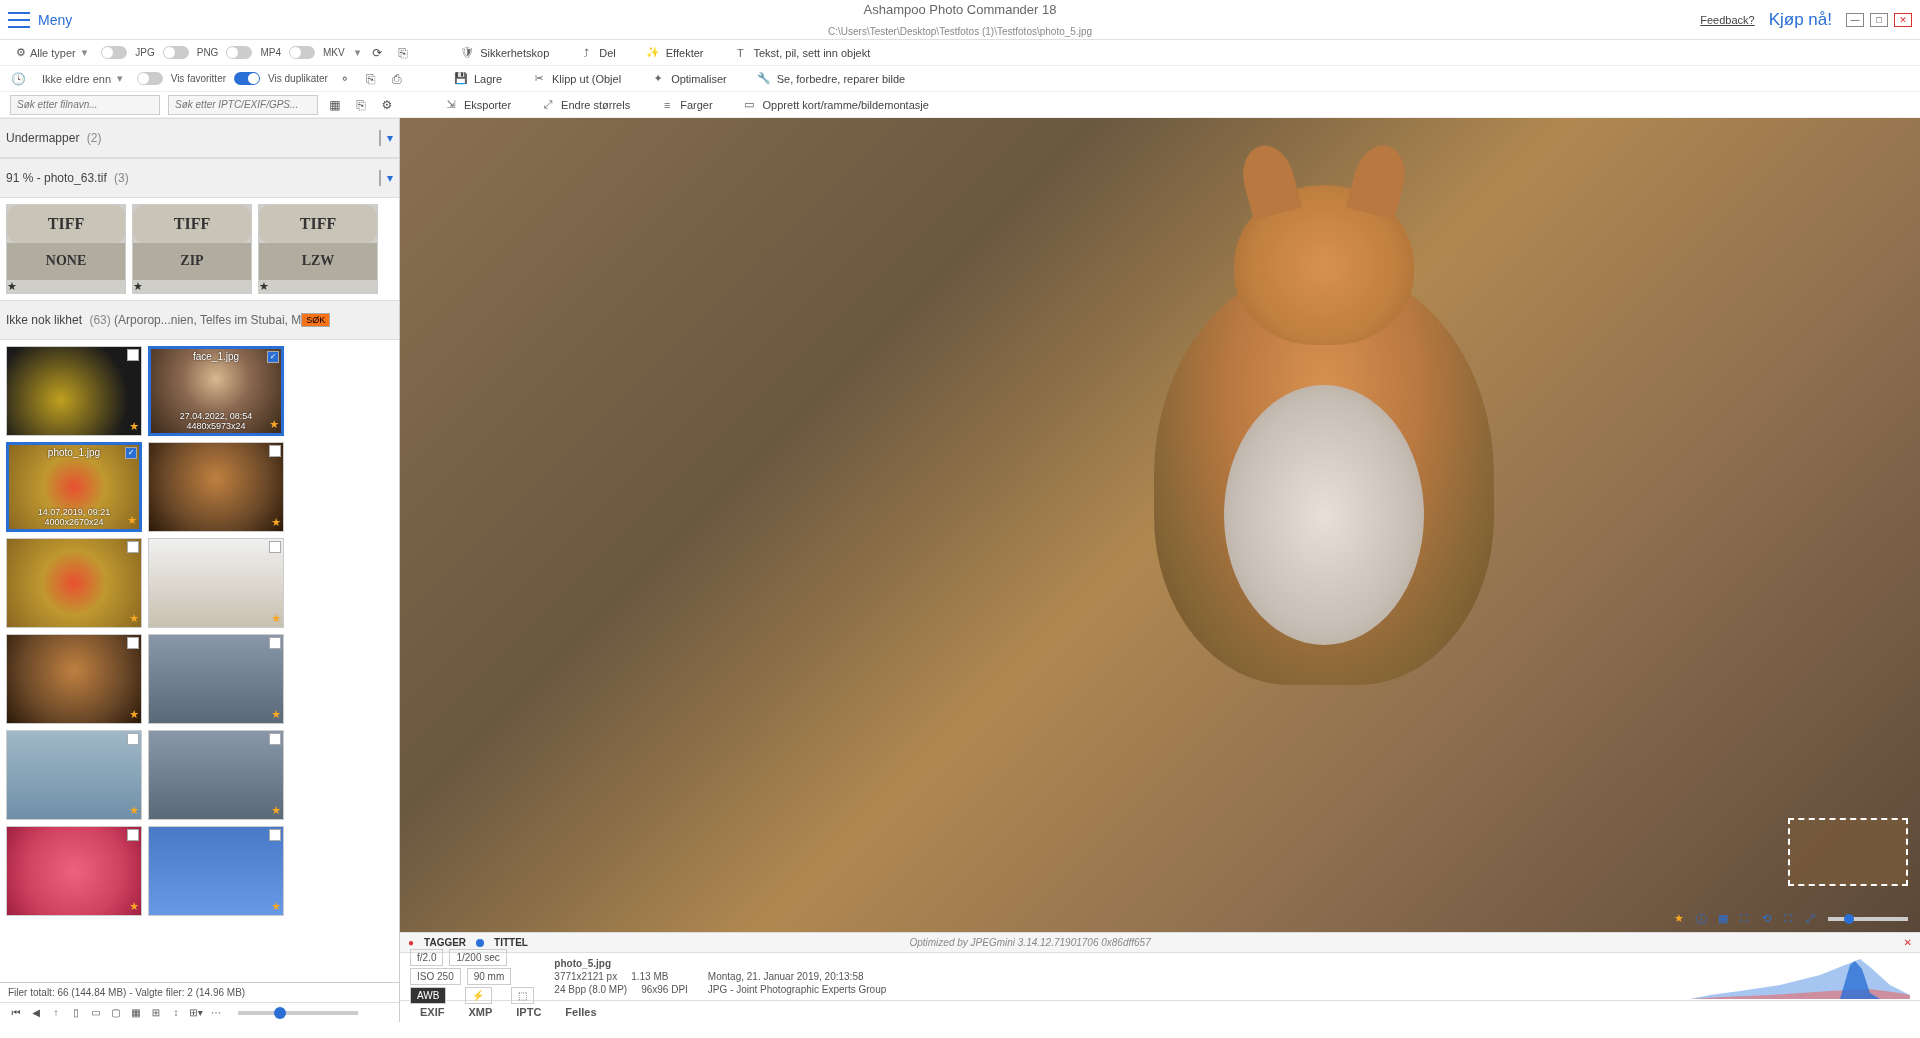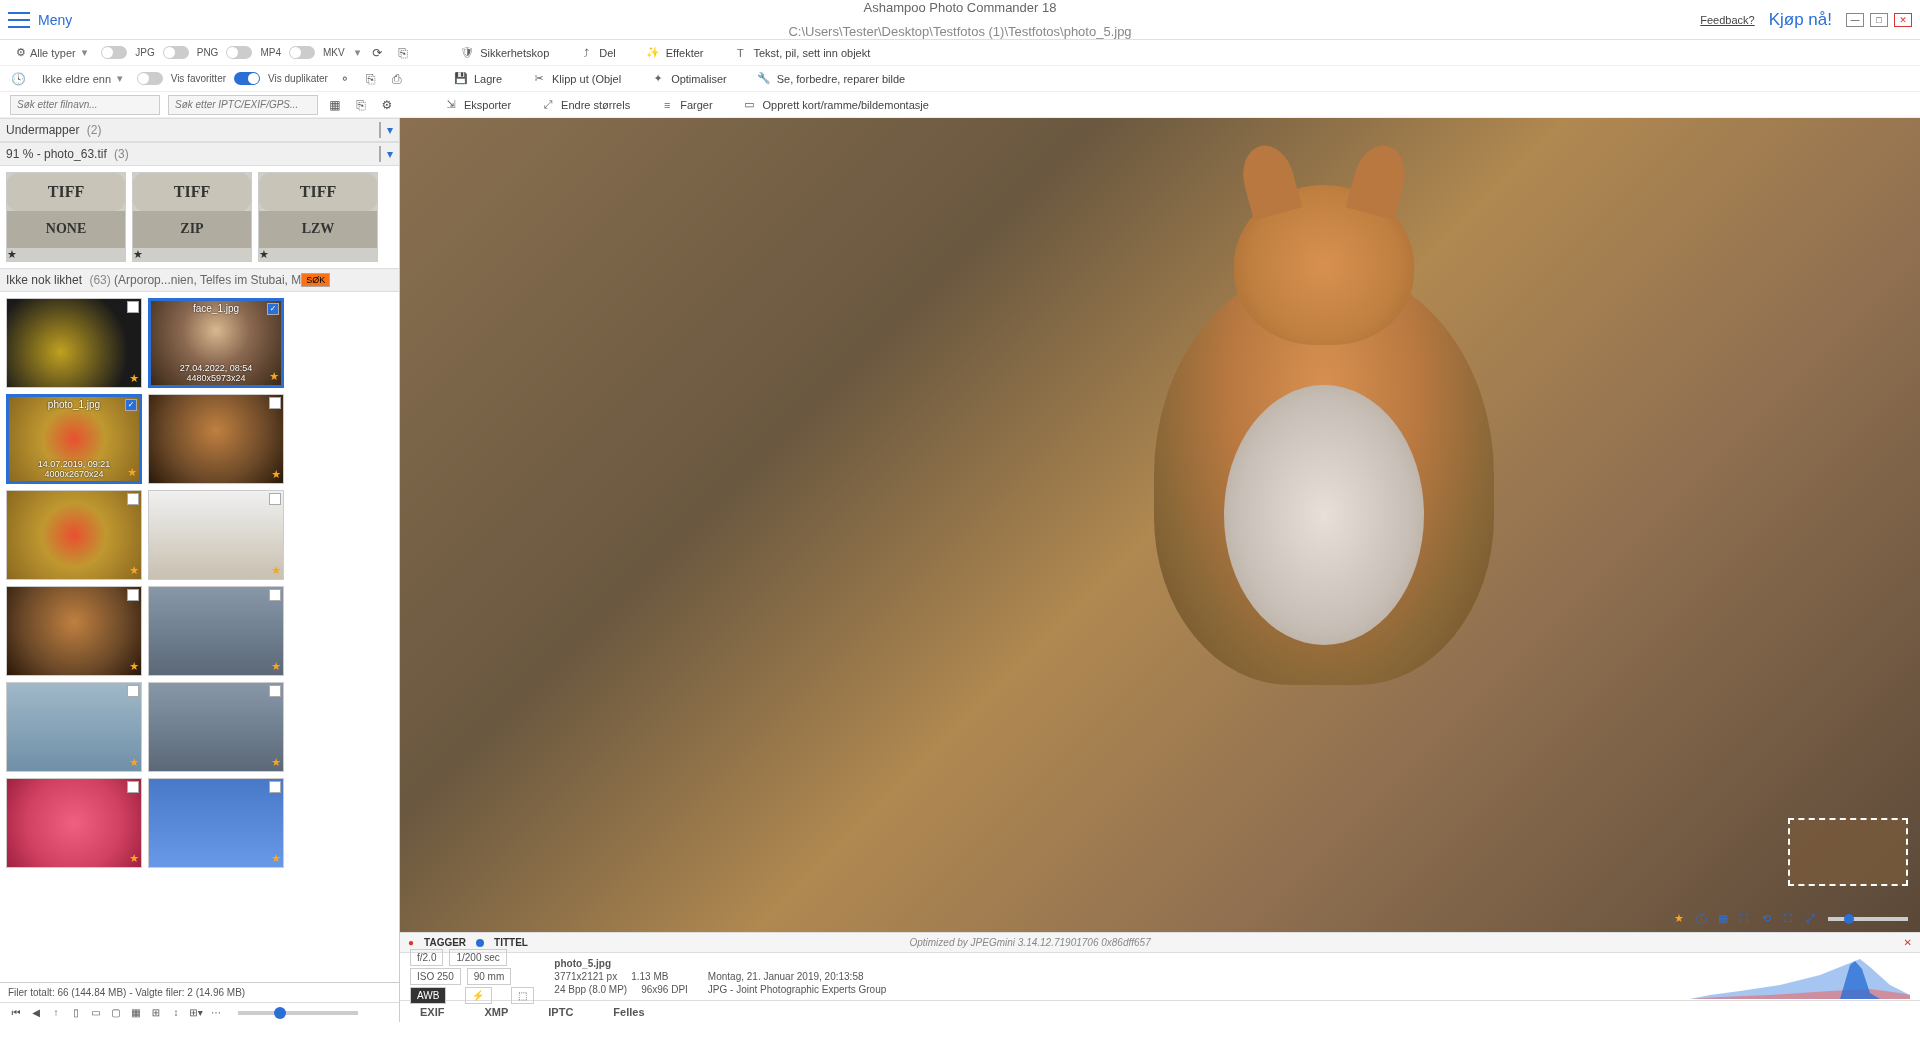--- a/index.html
+++ b/index.html
@@ -3,21 +3,21 @@
 <meta charset="utf-8">
 <style>
 * { margin:0; padding:0; box-sizing:border-box; font-family:"Segoe UI",Arial,sans-serif; }
 body { background:#fff; font-size:11px; color:#333; overflow:hidden; width:1920px; height:1038px; position:relative; }
 .titlebar { height:40px; display:flex; align-items:center; padding:0 8px; border-bottom:1px solid #e0e0e0; }
 .hamburger { width:22px; height:16px; display:flex; flex-direction:column; justify-content:space-between; cursor:pointer; }
 .hamburger span { height:2px; background:#2a6fd6; }
 .menu-label { color:#2a6fd6; font-size:14px; margin-left:8px; }
 .title-center { position:absolute; left:50%; transform:translateX(-50%); text-align:center; }
 .app-title { font-size:13px; color:#666; }
-.app-path { font-size:13px; color:#888;margin-top:9px; }
+.app-path { font-size:10px; color:#888;margin-top:9px; }
 .title-right { margin-left:auto; display:flex; align-items:center; gap:14px; }
 .feedback { color:#444; text-decoration:underline; font-size:11px; }
 .buy-now { color:#2a6fd6; font-size:17px; font-weight:500; }
 .win-btns { display:flex; gap:6px; }
 .win-btn { width:18px; height:14px; border:1px solid #888; font-size:9px; text-align:center; line-height:12px; cursor:pointer; }
 .win-close { color:#d33; border-color:#d33; }
 
 .toolbar-row { height:26px; display:flex; align-items:center; padding:2px 10px; gap:8px; border-bottom:1px solid #eee; }
 .filter-pill { display:flex; align-items:center; gap:4px; padding:2px 6px; font-size:11px; color:#555; cursor:pointer; }
 .gear-icon::before { content:"⚙"; font-size:11px; }
@@ -32,21 +32,21 @@
 
 .main { display:flex; height:calc(100% - 134px); }
 .left-panel { width:400px; border-right:1px solid #ccc; display:flex; flex-direction:column; overflow:hidden; }
 .right-panel { flex:1; display:flex; flex-direction:column; position:relative; }
 
 .ribbon { display:flex; padding:4px 10px; gap:30px; border-bottom:1px solid #e0e0e0; }
 .ribbon-col { display:flex; flex-direction:column; gap:4px; }
 .ribbon-item { display:flex; align-items:center; gap:6px; font-size:11px; color:#444; cursor:pointer; padding:1px 0; }
 .ribbon-icon { width:14px; height:14px; display:inline-flex; align-items:center; justify-content:center; font-size:11px; color:#666; }
 
-.section-header { height:24px; background:#f0f0f0; border-top:1px solid #ddd; border-bottom:1px solid #ddd; display:flex; align-items:center; padding:0 6px; font-size:12px; color:#444; }
+.section-header { height:40px; background:#f0f0f0; border-top:1px solid #ddd; border-bottom:1px solid #ddd; display:flex; align-items:center; padding:0 6px; font-size:12px; color:#444; }
 .section-header .count { color:#888; margin-left:4px; }
 .section-header .collapse { margin-left:auto; color:#2a6fd6; cursor:pointer; }
 .checkbox-sm { width:12px; height:12px; border:1px solid #aaa; margin-right:6px; }
 
 .thumb-row { display:flex; gap:6px; padding:6px; flex-wrap:wrap; }
 .thumb { width:136px; height:90px; background:#ddd; border:1px solid #ccc; position:relative; cursor:pointer; display:flex; flex-direction:column; justify-content:flex-end; overflow:hidden; }
 .thumb.sel { border:3px solid #2a6fd6; }
 .thumb .check { position:absolute; top:2px; right:2px; width:12px; height:12px; background:#fff; border:1px solid #aaa; }
 .thumb .check.on { background:#2a6fd6; color:#fff; font-size:8px; text-align:center; line-height:10px; }
 .thumb .star { position:absolute; bottom:2px; right:2px; color:#f5a623; font-size:11px; }
@@ -77,21 +77,21 @@
 .tag-bar { height:20px; background:#f5f5f5; border-top:1px solid #ddd; display:flex; align-items:center; padding:0 8px; font-size:10px; gap:10px; }
 .tag-bar .dot { width:8px; height:8px; border-radius:50%; background:#2a6fd6; }
 .tag-bar .opt { color:#888; font-style:italic; margin:0 auto; }
 .tag-bar .x { color:#d33; margin-left:auto; cursor:pointer; }
 
 .info-bar { height:48px; border-top:1px solid #ddd; display:flex; padding:4px 10px; gap:20px; font-size:10px; color:#555; position:relative; }
 .info-cell { display:flex; flex-direction:column; justify-content:center; gap:2px; }
 .info-box { border:1px solid #ccc; padding:2px 6px; font-size:10px; }
 .histogram { position:absolute; right:10px; top:2px; bottom:2px; width:220px; }
 
-.tabs-bar { height:22px; border-top:1px solid #ddd; display:flex; align-items:center; padding:0 20px; gap:40px; font-size:11px; font-weight:600; color:#555; }
+.tabs-bar { height:22px; border-top:1px solid #ddd; display:flex; align-items:center; padding:0 20px; gap:24px; font-size:11px; font-weight:600; color:#555; }
 .tabs-bar span { cursor:pointer; }
 
 .status-bar { height:20px; border-top:1px solid #ddd; display:flex; align-items:center; padding:0 8px; font-size:10px; color:#555; gap:4px; }
 .status-bar .sb-icon { width:16px; height:16px; display:flex; align-items:center; justify-content:center; cursor:pointer; font-size:10px; }
 .status-slider { width:120px; height:4px; background:#ccc; margin-left:10px; position:relative; }
 .status-slider::after { content:""; position:absolute; left:30%; top:-4px; width:12px; height:12px; background:#2a6fd6; border-radius:50%; }
 
 .thumb-img { position:absolute; inset:0; }
 .img-fox { background:radial-gradient(circle at 50% 40%,#c08040 0%,#6a4828 60%,#2a1808 100%); }
 .img-face { background:radial-gradient(circle at 50% 35%,#d8b890 0%,#8a6850 40%,#3a2818 100%); }

